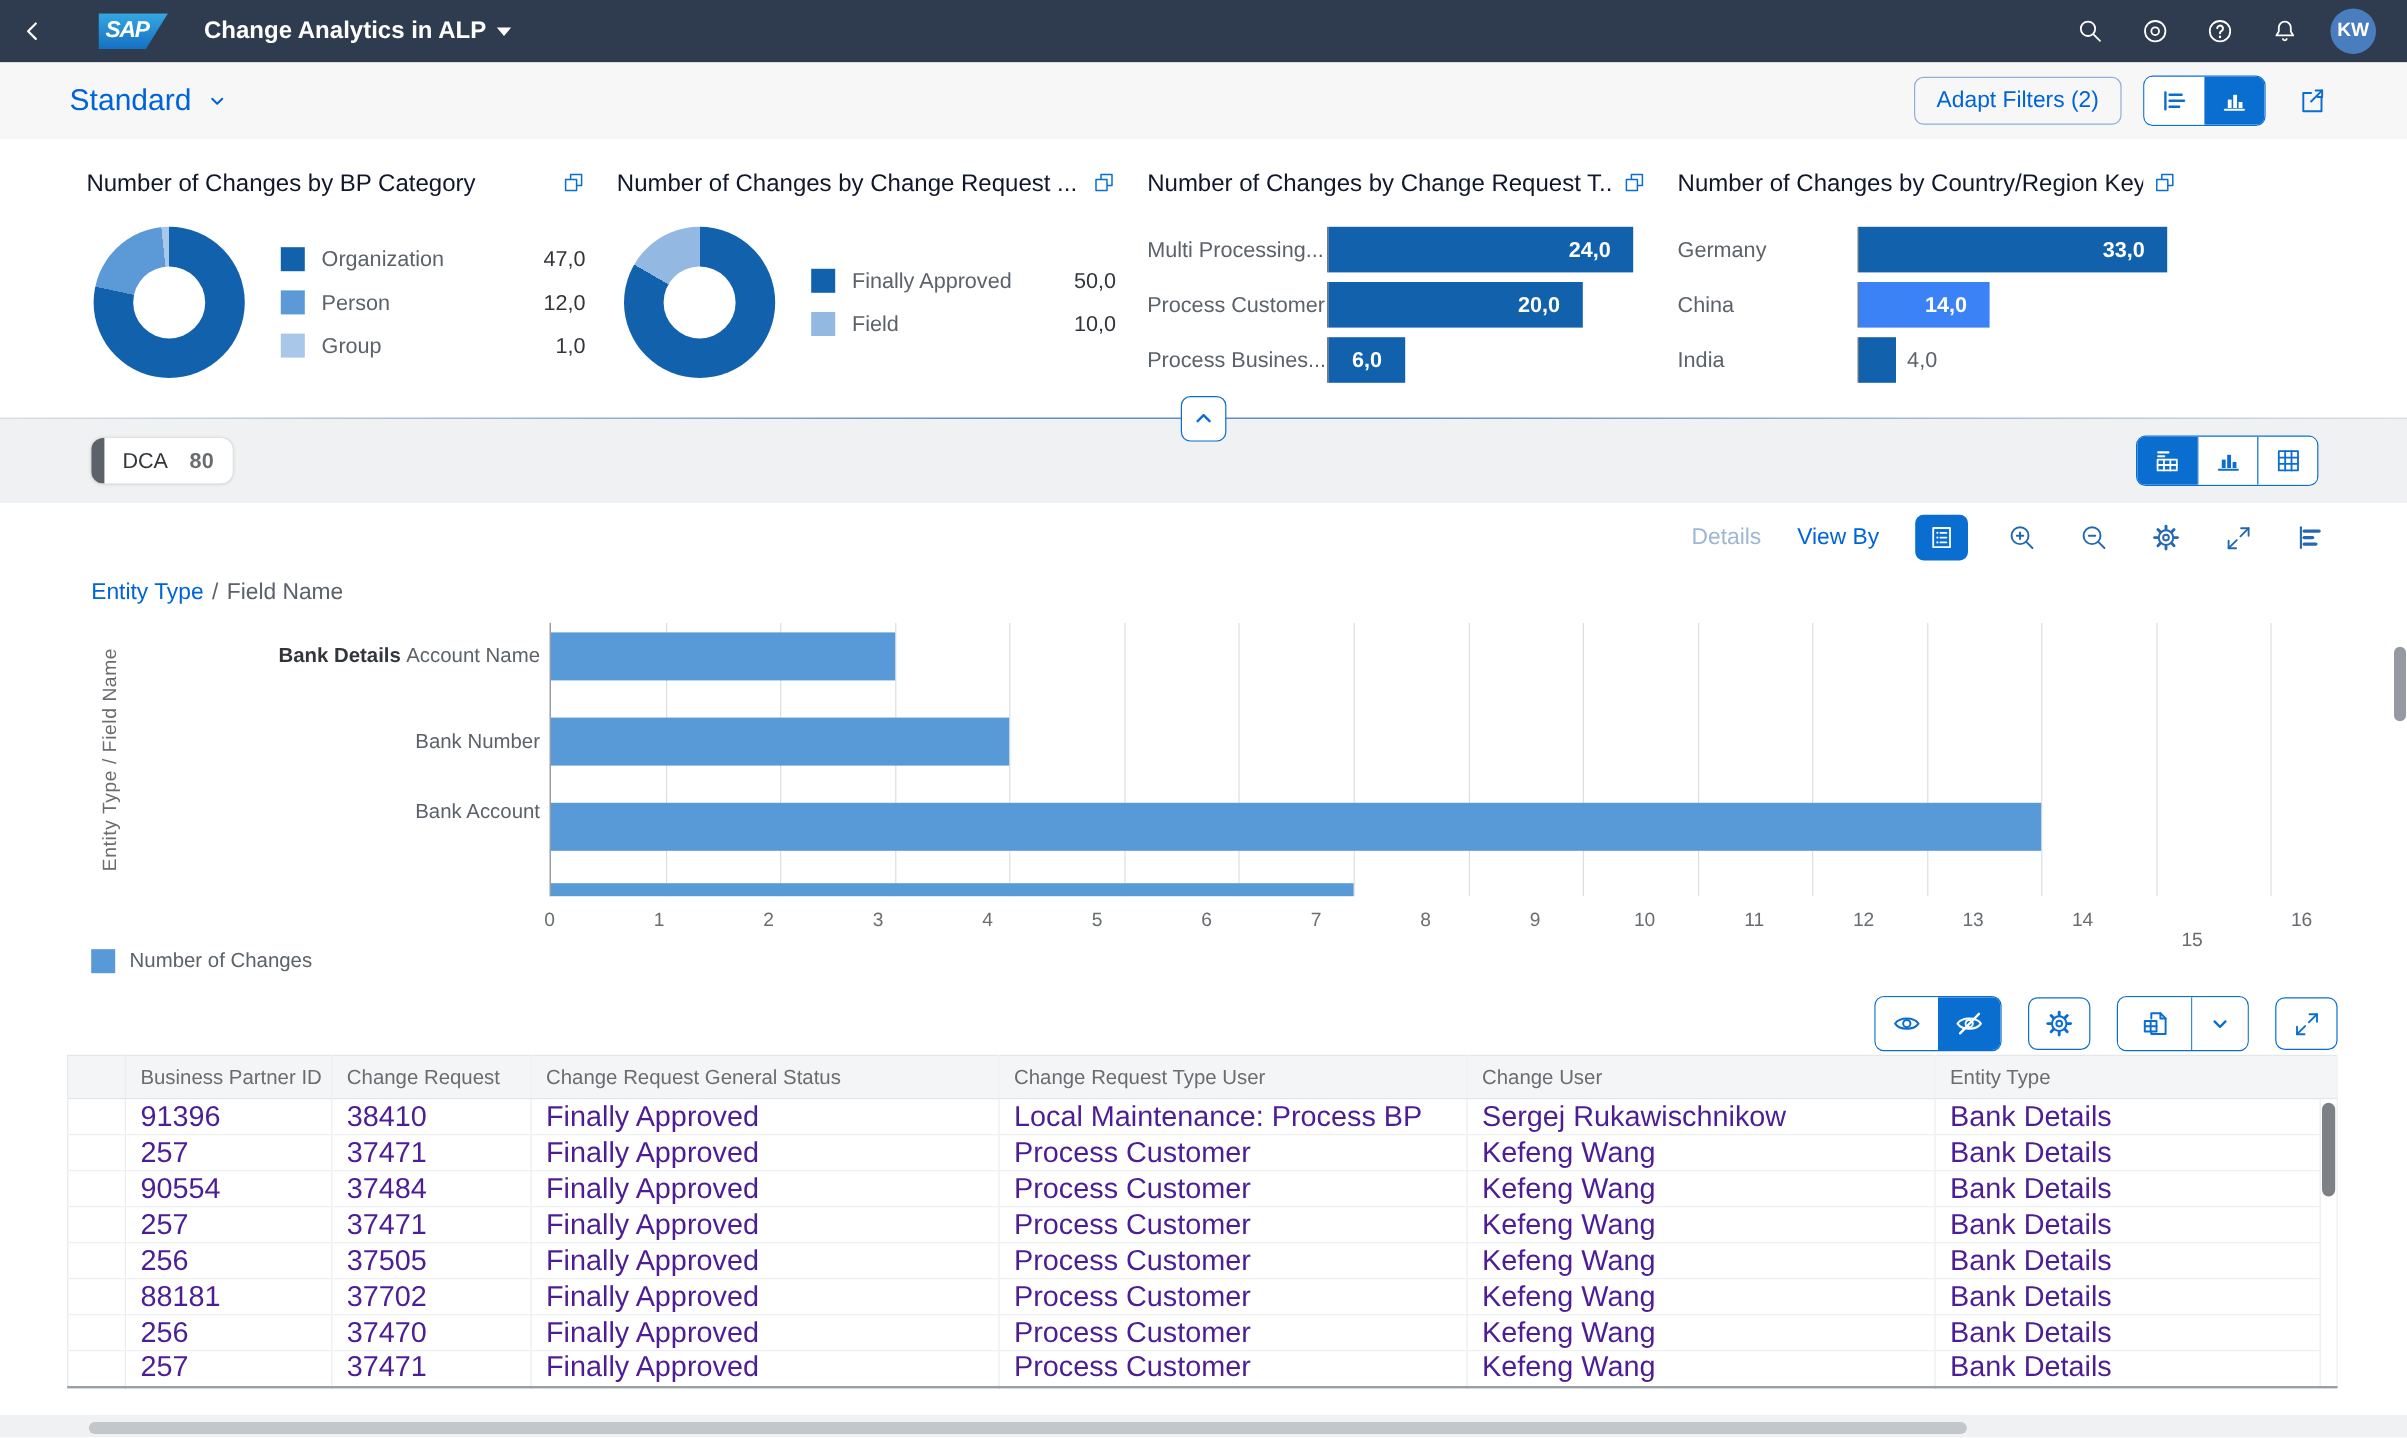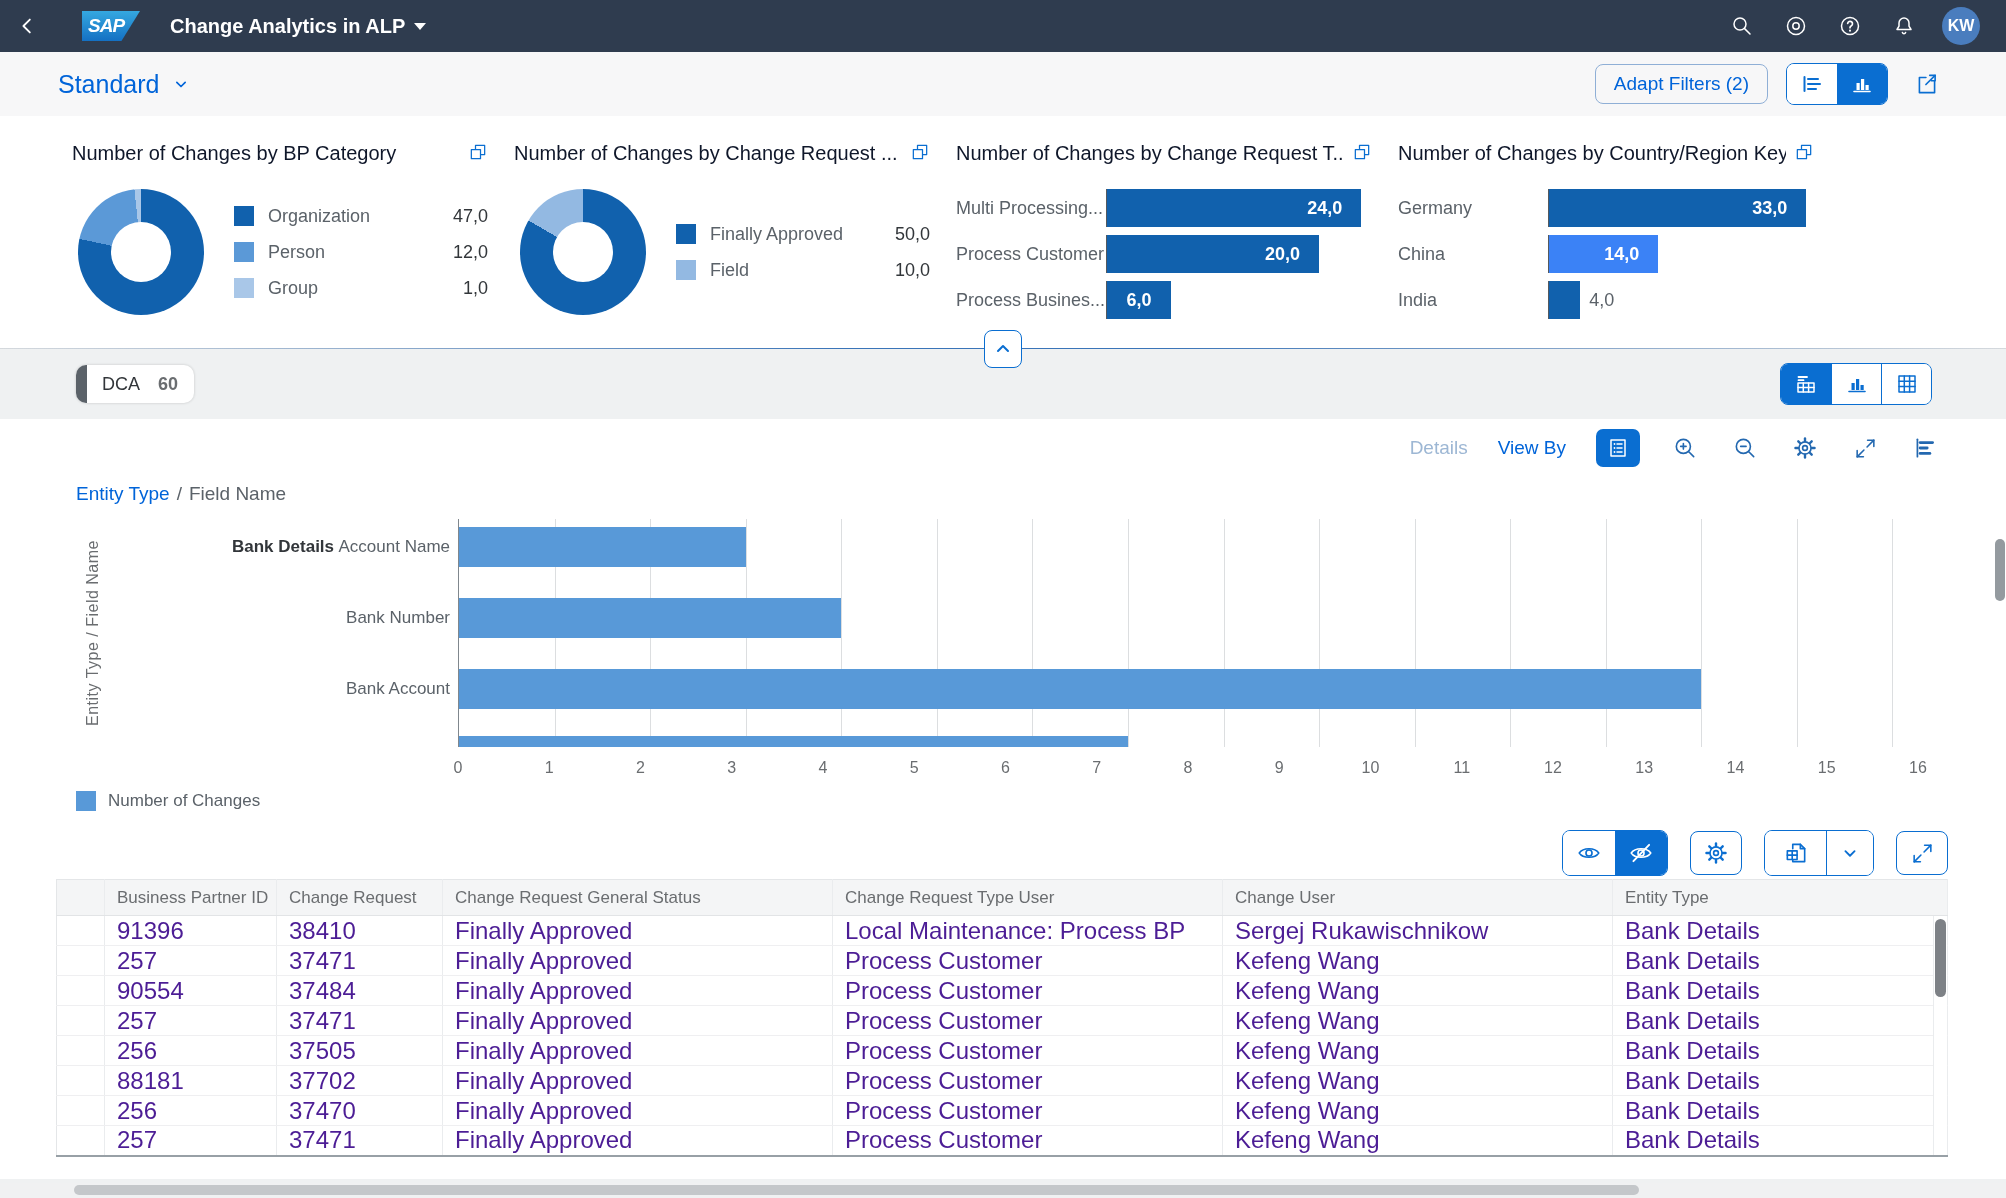--- a/index.html
+++ b/index.html
@@ -486,21 +486,21 @@
       </svg>
     </button>
 </div>
 
 <div class="content">
 
   <div class="subheader">
     <div class="chip">
       <span class="chip-tab"></span>
       <span class="chip-label">DCA</span>
-      <span class="chip-count">60</span>
+      <span class="chip-count">80</span>
     </div>
     <div class="viewswitch">
       <button class="vs-btn sel">
           <svg class="icon" width="24" height="24">
             <use href="#i-charttable"></use>
           </svg>
         </button>
       <button class="vs-btn">
           <svg class="icon" width="24" height="24">
             <use href="#i-vbar"></use>
@@ -557,21 +557,21 @@
       <span class="bc-current">Field Name</span>
     </div>
 
     <div class="chart-flex">
       <div class="yaxis-title">
           <span>Entity Type / Field Name</span>
         </div>
       <div class="cat-col">
           <span class="cat-label" style="top: 28px;">Account Name</span>
           <span class="cat-label" style="top: 99px;">Bank Number</span>
-          <span class="cat-label" style="top: 170px; margin-left: 26px;">Bank Account</span>
+          <span class="cat-label" style="top: 158px; margin-left: 26px;">Bank Account</span>
           <span class="group-label" style="top: 28px;">Bank Details</span>
         </div>
       <div class="plot">
           <span class="gridline" style="left: 6.25%;"></span>
           <span class="gridline" style="left: 12.5%;"></span>
           <span class="gridline" style="left: 18.75%;"></span>
           <span class="gridline" style="left: 25%;"></span>
           <span class="gridline" style="left: 31.25%;"></span>
           <span class="gridline" style="left: 37.5%;"></span>
           <span class="gridline" style="left: 43.75%;"></span>
@@ -601,21 +601,21 @@
         <span class="xtick" style="left: 31.25%;">5</span>
         <span class="xtick" style="left: 37.5%;">6</span>
         <span class="xtick" style="left: 43.75%;">7</span>
         <span class="xtick" style="left: 50%;">8</span>
         <span class="xtick" style="left: 56.25%;">9</span>
         <span class="xtick" style="left: 62.5%;">10</span>
         <span class="xtick" style="left: 68.75%;">11</span>
         <span class="xtick" style="left: 75%;">12</span>
         <span class="xtick" style="left: 81.25%;">13</span>
         <span class="xtick" style="left: 87.5%;">14</span>
-        <span class="xtick" style="left: 93.75%;">15</span>
+        <span class="xtick" style="left: 93.75%; margin-top: 16px;">15</span>
         <span class="xtick" style="left: 100%;">16</span>
       </div>
 
     <div class="chart-legend">
       <span class="swatch" style="background: rgb(88, 153, 216);"></span>
       <span class="lbl">Number of Changes</span>
     </div>
 
     <div class="table-toolbar">
       <div class="tseg">

